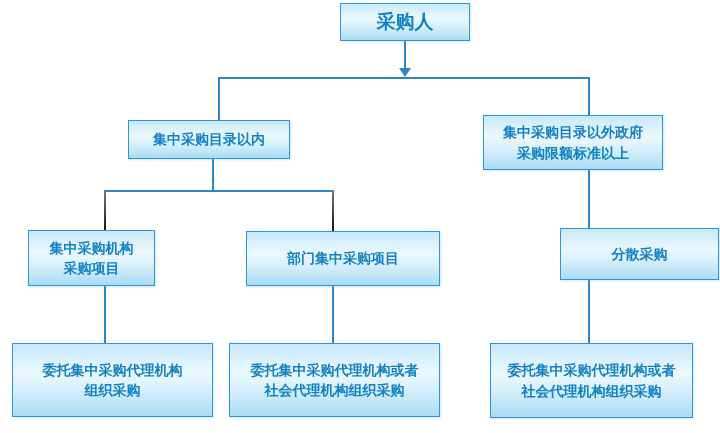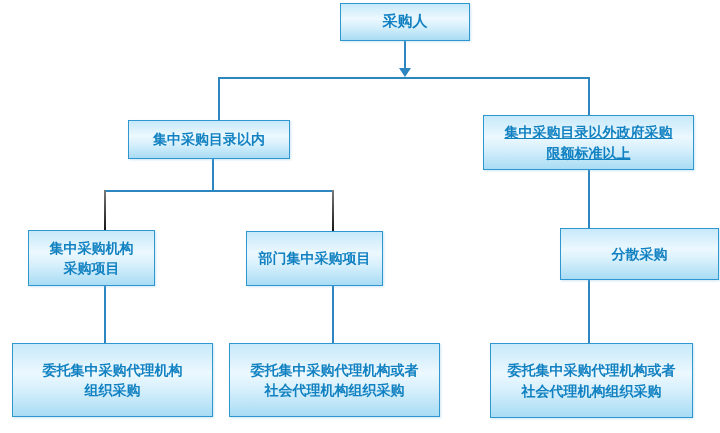--- a/index.html
+++ b/index.html
@@ -45,25 +45,25 @@
   .arrow-down {
     position: absolute;
     width: 0;
     height: 0;
     border-left: 6px solid transparent;
     border-right: 6px solid transparent;
     border-top: 9px solid var(--connector-blue, #2e86c1);
   }
 
   
-  #n-purchaser        { left: 340px; top: 3px;   width: 130px; height: 38px; font-size: 15px; }
+  #n-purchaser        { left: 340px; top: 3px;   width: 130px; height: 38px; font-size: 19px; }
   #n-within           { left: 128px; top: 120px; width: 162px; height: 39px; }
-  #n-outside          { left: 483px; top: 115px; width: 211px; height: 55px; padding: 0 18px; text-decoration: underline; }
+  #n-outside          { left: 483px; top: 115px; width: 180px; height: 55px; padding: 0 18px; }
   #n-agency-project   { left: 28px;  top: 230px; width: 127px; height: 56px; padding: 8px 16px; }
-  #n-dept-project     { left: 246px; top: 231px; width: 137px; height: 55px; }
+  #n-dept-project     { left: 246px; top: 231px; width: 194px; height: 55px; }
   #n-decentralized    { left: 512px; top: 228px; width: 159px; height: 52px; margin-left: 48px; }
   #n-entrust-central  { left: 12px;  top: 343px; width: 201px; height: 74px; padding: 0 24px; }
   #n-entrust-mixed-1  { left: 229px; top: 343px; width: 211px; height: 74px; padding: 0 18px; }
   #n-entrust-mixed-2  { left: 490px; top: 343px; width: 203px; height: 75px; padding: 0 16px; }
 
   
   #c-purchaser-stem   { left: 404px; top: 40px;  width: 2px;   height: 28px; }
   #c-arrowhead        { left: 399px; top: 68px; }
   #c-hline-1          { left: 218px; top: 77px;  width: 372px; height: 2px; }
   #c-left-branch      { left: 218px; top: 77px;  width: 2px;   height: 44px; }

